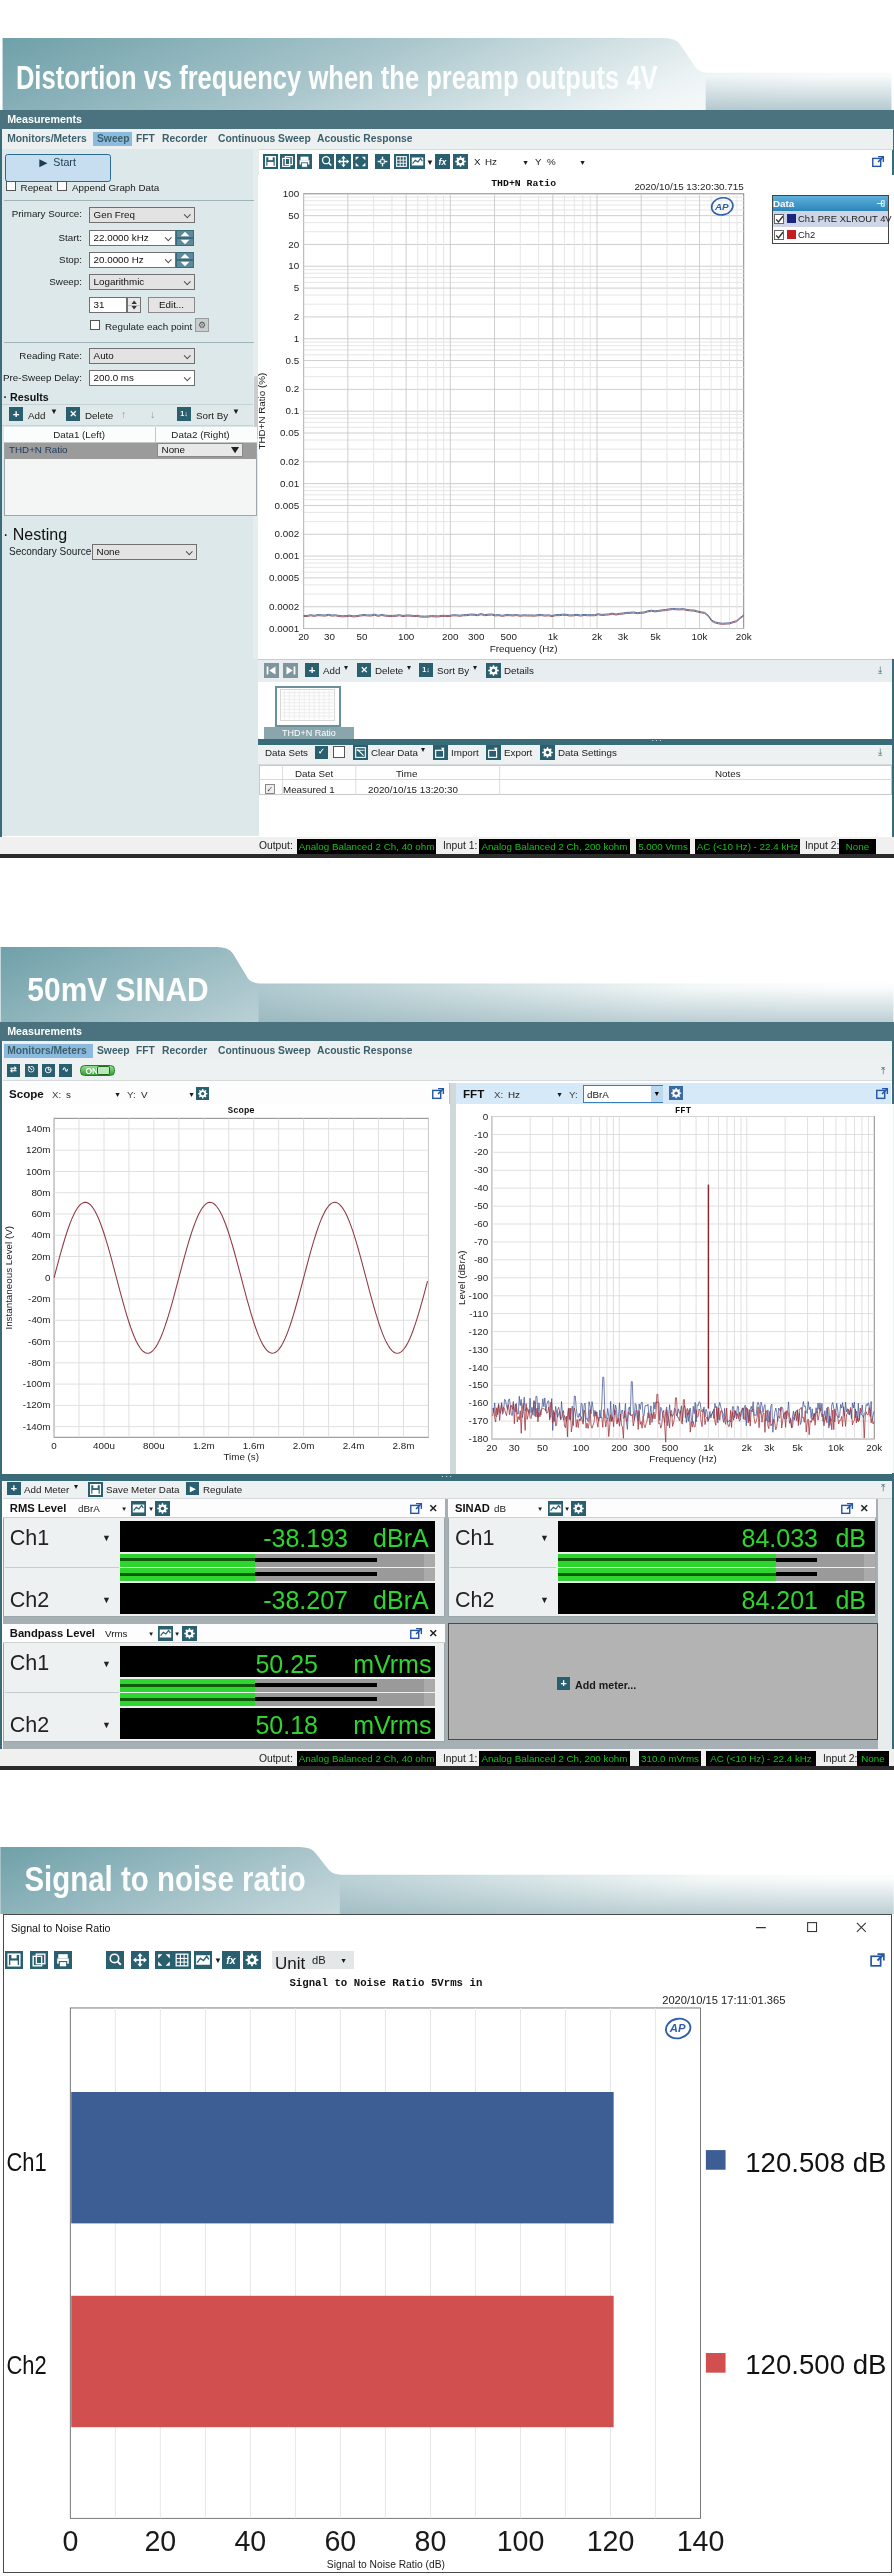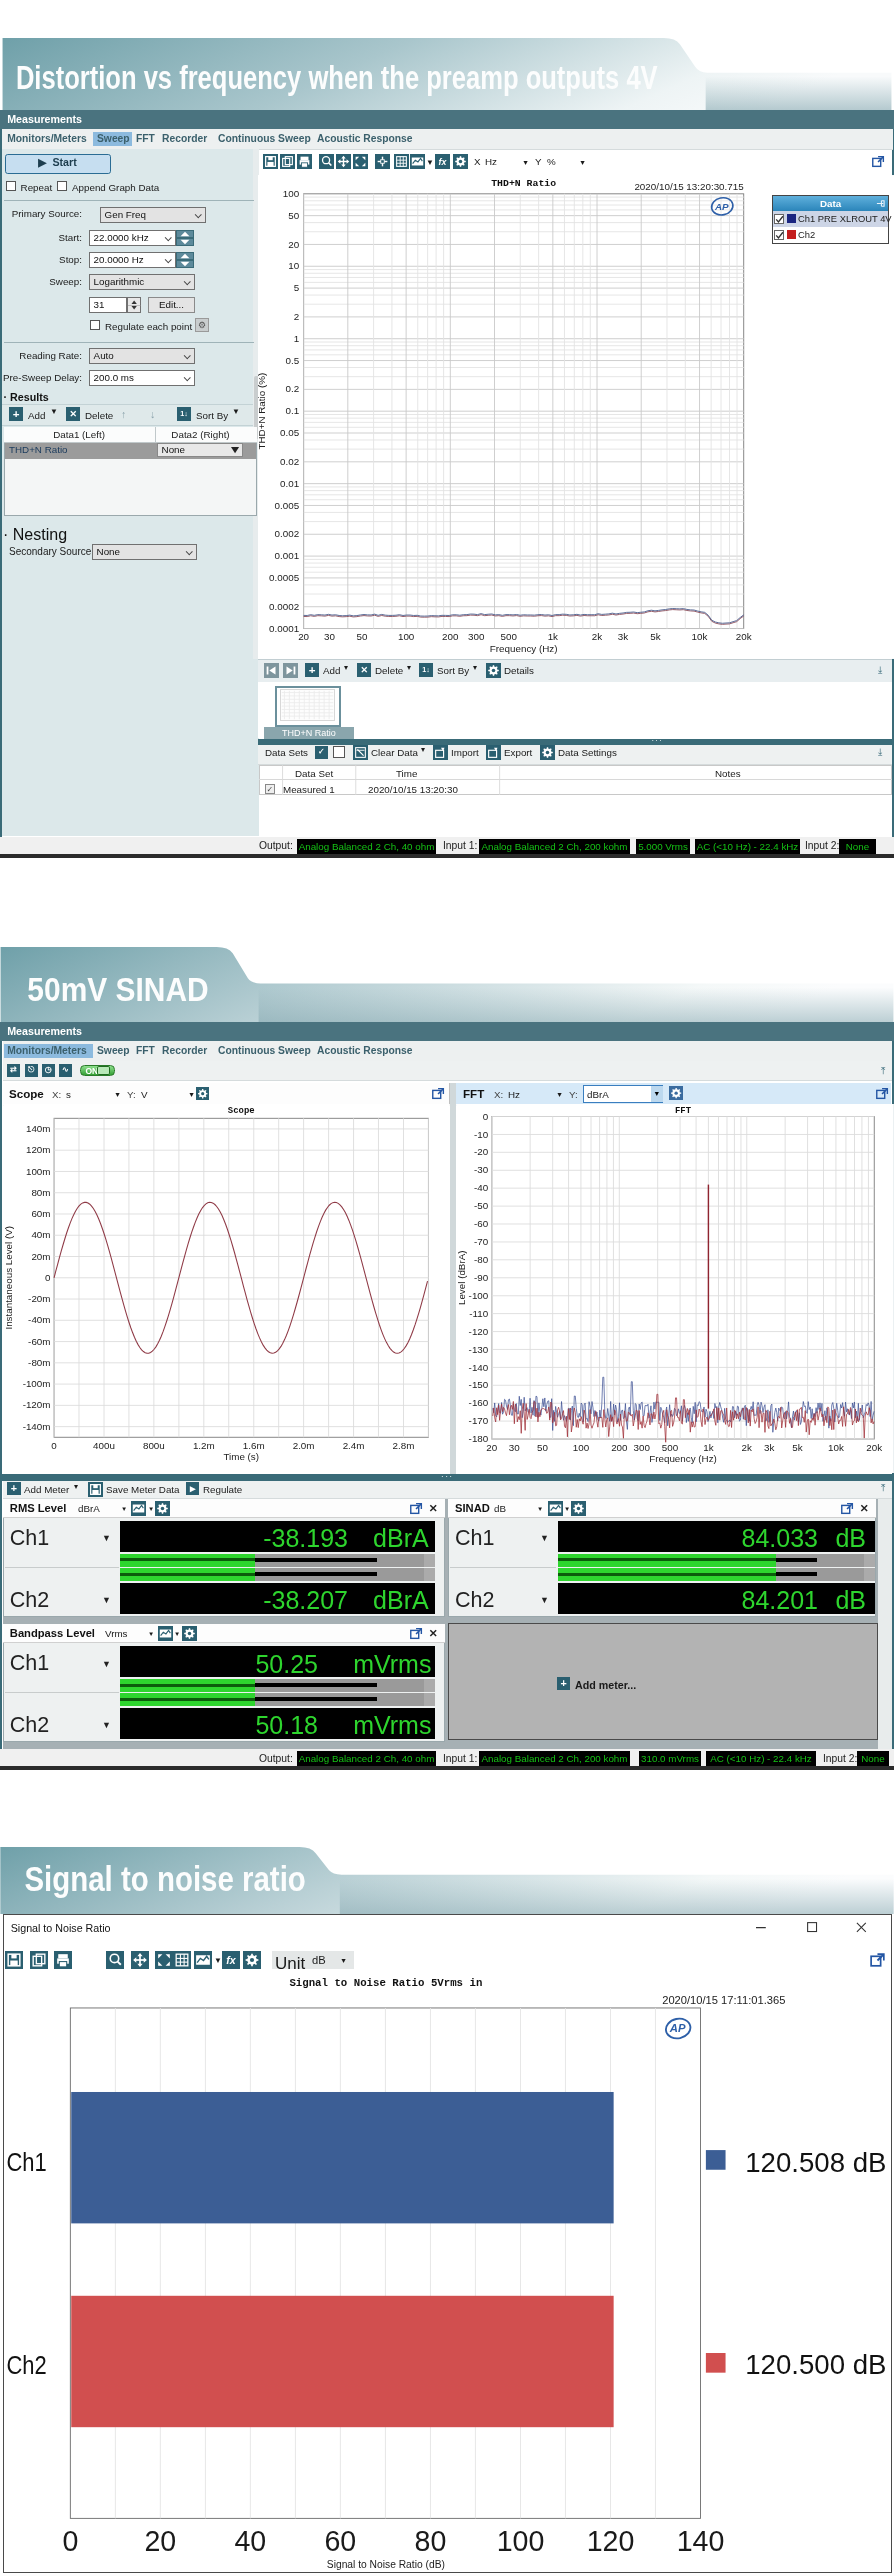--- a/index.html
+++ b/index.html
@@ -69,28 +69,28 @@
 <div class="tabtxt" style="left:7.2px;top:133px;">Monitors/Meters</div>
     <div class="abs" style="left:93px;top:132px;width:39px;height:14.3px;background:#8cbade;"></div>
     <div class="tabtxt" style="left:97px;top:133px;">Sweep</div>
     <div class="tabtxt" style="left:136px;top:133px;">FFT</div>
     <div class="tabtxt" style="left:162px;top:133px;">Recorder</div>
     <div class="tabtxt" style="left:218px;top:133px;">Continuous Sweep</div>
     <div class="tabtxt" style="left:317px;top:133px;">Acoustic Response</div>
 <div class="abs" style="left:1.8px;top:149px;width:257px;height:687px;background:#dce8ea;"></div>
 <div class="abs" style="left:253px;top:149px;width:6.3px;height:510px;background:#e7eced;"></div>
 <div class="abs" style="left:254px;top:376px;width:4.5px;height:63px;background:#c9cdce;border-radius:1.8px;"></div>
-<div class="abs" style="left:4.5px;top:154px;width:106px;height:20px;background:#c6def0;border:1.8px solid #2a6c94;border-radius:2.7px;text-align:center;font-size:10.7px;font-weight:bold;color:#1d3d4e;line-height:15px;">▶&nbsp; Start</div>
+<div class="abs" style="left:4.5px;top:154px;width:106px;height:28px;background:#c6def0;border:1.8px solid #2a6c94;border-radius:2.7px;text-align:center;font-size:10.7px;font-weight:normal;color:#1d3d4e;line-height:15px;">▶&nbsp; Start</div>
 <div class="cb" style="left:6.3px;top:181px;"></div>
     <div class="lbl" style="left:20.6px;top:182px;">Repeat</div>
 <div class="cb" style="left:57px;top:181px;"></div>
     <div class="lbl" style="left:72px;top:182px;">Append Graph Data</div>
 <div class="abs" style="left:3.6px;top:200px;width:250px;height:0.9px;background:#9fb3b8;"></div>
 <div class="lbl" style="left:0;top:208px;width:82px;text-align:right;">Primary Source:</div>
-    <div class="combo" style="left:100px;top:207px;width:106px;height:16px;">Gen Freq<div class="chev"></div></div>
+    <div class="combo" style="left:89px;top:207px;width:106px;height:16px;">Gen Freq<div class="chev"></div></div>
 <div class="lbl" style="left:0;top:232px;width:82px;text-align:right;">Start:</div>
     <div class="combo white" style="left:89px;top:230px;width:87px;height:16px;">22.0000 kHz<div class="chev"></div></div>
     <div class="abs" style="left:176px;top:230px;width:18px;height:8px;background:#5d8a9b;border:0.9px solid #3a6b78;"></div>
     <div class="abs" style="left:176px;top:238px;width:18px;height:8px;background:#5d8a9b;border:0.9px solid #3a6b78;"></div>
     <svg class="abs" style="left:176px;top:230px" width="18" height="16" viewBox="0 0 20 18">
       <path d="M10 2 L15 7 L5 7 Z" fill="#fff"></path>
       <path d="M10 16 L15 11 L5 11 Z" fill="#fff"></path>
       <rect x="0" y="9" width="20" height="0.8" fill="#3a6b78"></rect>
     </svg>
 <div class="lbl" style="left:0;top:254px;width:82px;text-align:right;">Stop:</div>
@@ -349,21 +349,21 @@
       <text x="297.0" y="533" font-size="11" text-anchor="middle" fill="#222">Frequency (Hz)</text>
       <text x="8" y="264.0" font-size="11" fill="#222" transform="rotate(-90 8 264.0)" text-anchor="middle">THD+N Ratio (%)</text>
       <polyline points="51.0,493.5 55.0,493.6 58.9,492.7 62.9,493.4 66.9,492.6 70.8,492.8 74.8,493.1 78.8,492.3 82.7,493.1 86.7,492.8 90.7,493.6 94.6,493.9 98.6,493.7 102.6,493.2 106.5,494.0 110.5,493.7 114.5,493.0 118.5,492.5 122.4,492.9 126.4,493.0 130.4,492.1 134.3,493.4 138.3,492.4 142.3,493.2 146.2,493.5 150.2,493.5 154.2,493.3 158.1,492.7 162.1,493.6 166.1,493.1 170.0,493.1 174.0,493.6 178.0,493.4 181.9,494.2 185.9,494.3 189.9,494.2 193.8,493.7 197.8,493.9 201.8,494.0 205.7,493.4 209.7,493.5 213.7,493.6 217.6,492.8 221.6,492.8 225.6,493.3 229.5,492.7 233.5,492.6 237.5,492.0 241.5,492.1 245.4,492.6 249.4,491.5 253.4,492.6 257.3,492.2 261.3,491.9 265.3,492.9 269.2,492.6 273.2,493.4 277.2,492.6 281.1,492.6 285.1,492.9 289.1,492.5 293.0,493.3 297.0,492.8 301.0,493.0 304.9,493.0 308.9,493.2 312.9,492.7 316.8,492.5 320.8,493.1 324.8,492.8 328.7,493.6 332.7,492.6 336.7,492.6 340.6,492.1 344.6,492.3 348.6,493.0 352.5,492.8 356.5,492.3 360.5,493.1 364.5,492.4 368.4,492.7 372.4,492.7 376.4,492.7 380.3,491.6 384.3,492.4 388.3,492.1 392.2,491.8 396.2,491.0 400.2,491.9 404.1,491.2 408.1,490.8 412.1,490.1 416.0,490.0 420.0,489.7 424.0,490.4 427.9,490.0 431.9,489.6 435.9,488.3 439.8,487.7 443.8,488.4 447.8,487.9 451.7,487.3 455.7,486.9 459.7,486.2 463.6,485.8 467.6,486.0 471.6,486.2 475.5,485.9 479.5,486.8 483.5,487.3 487.5,487.5 491.4,488.6 495.4,489.5 499.4,490.1 503.3,493.3 507.3,498.9 511.3,500.9 515.2,501.8 519.2,502.3 523.2,502.0 527.1,501.8 531.1,500.5 535.1,499.3 539.0,495.9 543.0,492.9" fill="none" stroke="#8a4a56" stroke-width="1"></polyline>
       <polyline points="51.0,492.3 55.0,492.4 58.9,491.5 62.9,492.2 66.9,491.4 70.8,491.6 74.8,491.9 78.8,491.1 82.7,491.9 86.7,491.6 90.7,492.4 94.6,492.7 98.6,492.5 102.6,492.0 106.5,492.8 110.5,492.5 114.5,491.8 118.5,491.3 122.4,491.7 126.4,491.8 130.4,490.9 134.3,492.2 138.3,491.2 142.3,492.0 146.2,492.3 150.2,492.3 154.2,492.1 158.1,491.5 162.1,492.4 166.1,491.9 170.0,491.9 174.0,492.4 178.0,492.2 181.9,493.0 185.9,493.1 189.9,493.0 193.8,492.5 197.8,492.7 201.8,492.8 205.7,492.2 209.7,492.3 213.7,492.4 217.6,491.6 221.6,491.6 225.6,492.1 229.5,491.5 233.5,491.4 237.5,490.8 241.5,490.9 245.4,491.4 249.4,490.3 253.4,491.4 257.3,491.0 261.3,490.7 265.3,491.7 269.2,491.4 273.2,492.2 277.2,491.4 281.1,491.4 285.1,491.7 289.1,491.3 293.0,492.1 297.0,491.6 301.0,491.8 304.9,491.8 308.9,492.0 312.9,491.5 316.8,491.3 320.8,491.9 324.8,491.6 328.7,492.4 332.7,491.4 336.7,491.4 340.6,490.9 344.6,491.1 348.6,491.8 352.5,491.6 356.5,491.1 360.5,491.9 364.5,491.2 368.4,491.5 372.4,491.5 376.4,491.5 380.3,490.4 384.3,491.2 388.3,490.9 392.2,490.6 396.2,489.8 400.2,490.7 404.1,490.0 408.1,489.6 412.1,488.9 416.0,488.8 420.0,488.5 424.0,489.2 427.9,488.8 431.9,488.4 435.9,487.1 439.8,486.5 443.8,487.2 447.8,486.7 451.7,486.1 455.7,485.7 459.7,485.0 463.6,484.6 467.6,484.8 471.6,485.0 475.5,484.7 479.5,485.6 483.5,486.1 487.5,486.3 491.4,487.4 495.4,488.3 499.4,488.9 503.3,492.1 507.3,497.7 511.3,499.7 515.2,500.6 519.2,501.1 523.2,500.8 527.1,500.6 531.1,499.3 535.1,498.1 539.0,494.7 543.0,491.7" fill="none" stroke="#4a5d8c" stroke-width="1"></polyline>
       <g transform="translate(519,35) scale(1.0)">
         <ellipse cx="0" cy="0" rx="12" ry="9.5" fill="none" stroke="#2d5fa8" stroke-width="1.8" transform="rotate(-12)"></ellipse>
         <text x="-0.5" y="3.8" font-size="11" font-weight="bold" font-style="italic" fill="#2d5fa8" text-anchor="middle" font-family="Liberation Sans">AP</text>
       </g>
     </svg>
 <div class="abs" style="left:772px;top:195px;width:117px;height:49px;background:#fff;border:0.9px solid #444;"></div>
-<div class="abs" style="left:773px;top:196px;width:115px;height:15px;background:linear-gradient(#5fb0dc,#2b85ba);color:#fff;font-size:9.8px;font-weight:bold;text-align:center;line-height:15px;">Data</div>
+<div class="abs" style="left:773px;top:196px;width:115px;height:15px;background:linear-gradient(#5fb0dc,#2b85ba);color:#fff;font-size:9.8px;font-weight:bold;line-height:15px;">Data</div>
 <svg class="abs" style="left:876px;top:199px" width="9" height="9" viewBox="0 0 10 10">
       <path d="M1 5 L8 5 M6 2 L6 8 M6 2 L9 2 L9 8 L6 8" stroke="#e8f2fa" stroke-width="1.2" fill="none"></path>
     </svg>
 <div class="abs" style="left:773px;top:211px;width:115px;height:16px;background:#cdd5e6;"></div>
 <div class="abs" style="left:774px;top:214px;width:9.8px;height:9.8px;background:#fff;border:0.9px solid #666;"></div>
     <svg class="abs" style="left:774px;top:214px" width="10.7" height="10.7" viewBox="0 0 12 12">
       <path d="M2.5 6 L5 9 L10 2.5" stroke="#333" stroke-width="1.5" fill="none"></path>
     </svg>
     <div class="abs" style="left:787px;top:214px;width:9px;height:9px;background:#1a2580;"></div>
     <div class="lbl" style="left:798px;top:213px;font-size:9.4px;color:#222;">Ch1 PRE XLROUT 4V</div>

